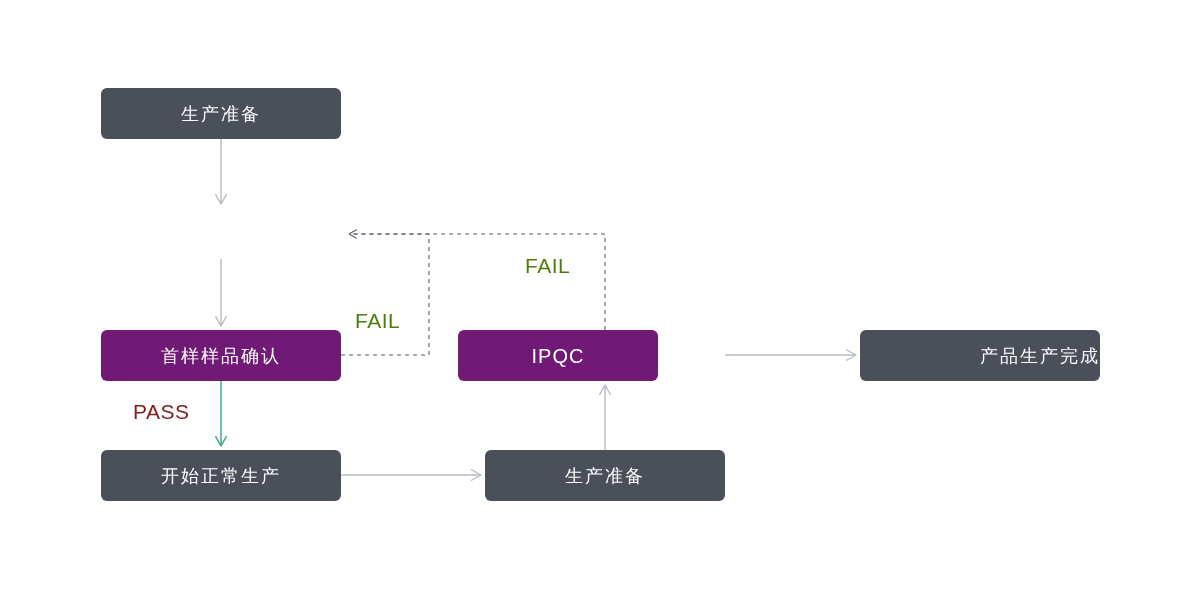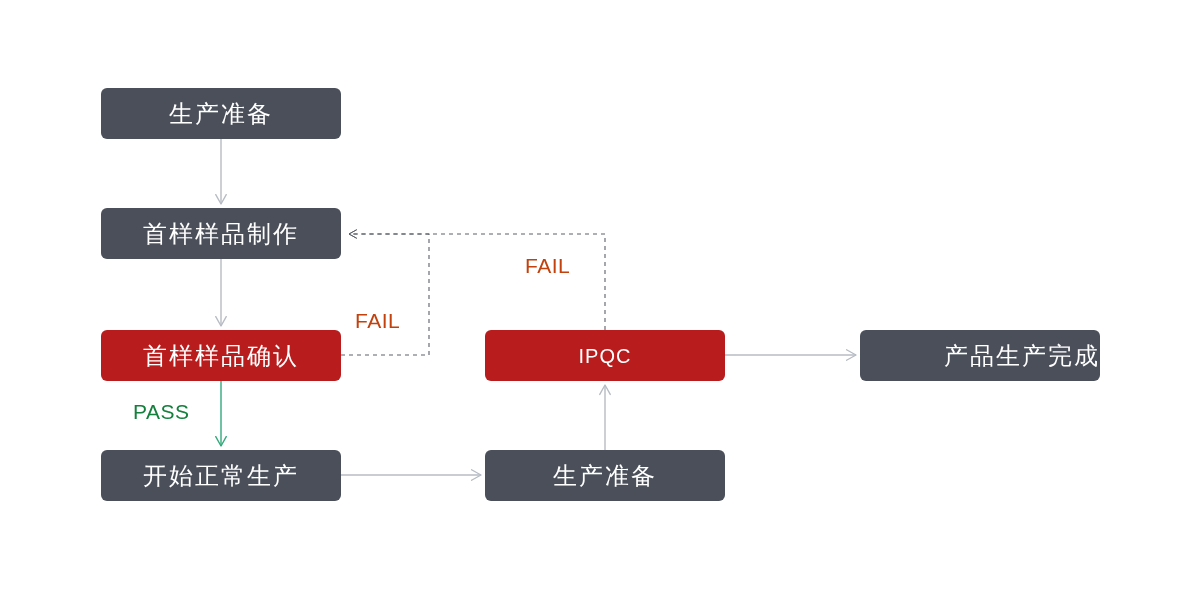--- a/index.html
+++ b/index.html
@@ -37,24 +37,24 @@
     align-items: center;
     justify-content: center;
     color: #ffffff;
     letter-spacing: 1px;
     user-select: none;
   }
   .node-dark {
     background: #4a4f5a;
   }
   .node-green {
-    background: #b91c1c;
+    background: #701a75;
   }
   .node-label {
-    font-size: 24px;
+    font-size: 18px;
     line-height: 1;
     color: #ffffff;
     white-space: nowrap;
     letter-spacing: 2px;
   }
   .node-label-latin {
     font-size: 20px;
     line-height: 1;
     color: #ffffff;
     white-space: nowrap;
@@ -62,24 +62,24 @@
   }
   .edge-label {
     position: absolute;
     font-size: 21px;
     line-height: 1;
     white-space: nowrap;
     user-select: none;
     letter-spacing: 0.5px;
   }
   .edge-label-fail {
-    color: #c2410c;
+    color: #4d7c0f;
   }
   .edge-label-pass {
-    color: #15803d;
+    color: #7f1d1d;
   }
 </style>
 </head>
 <body>
 
 <div id="canvas">
 
   <svg id="edge-layer" width="1200" height="592" viewBox="0 0 1200 592" xmlns="http://www.w3.org/2000/svg">
     <defs>
       <marker id="arrow-gray" viewBox="0 0 12 12" refX="10" refY="6" markerWidth="9" markerHeight="9" orient="auto-start-reverse">
@@ -107,33 +107,30 @@
 
     <path d="M341,355 L429,355 L429,234 L349,234" fill="none" stroke="#5a606b" stroke-width="1.1" stroke-dasharray="4,4" marker-end="url(#arrow-dash)"></path>
 
     <path d="M605,330 L605,234 L349,234" fill="none" stroke="#5a606b" stroke-width="1.1" stroke-dasharray="4,4" marker-end="url(#arrow-dash)"></path>
   </svg>
 
   <div class="node node-dark" style="left:101px; top:88px; width:240px; height:51px;">
     <span class="node-label">生产准备</span>
   </div>
 
-  <div class="node node-dark" style="left:101px; top:208px; width:240px; height:51px;">
-    <span class="node-label">首样样品制作</span>
-  </div>
 
   <div class="node node-green" style="left:101px; top:330px; width:240px; height:51px;">
     <span class="node-label">首样样品确认</span>
   </div>
 
   <div class="node node-dark" style="left:101px; top:450px; width:240px; height:51px;justify-content:center;">
     <span class="node-label">开始正常生产</span>
   </div>
 
-  <div class="node node-green" style="left:485px; top:330px; width:240px; height:51px;">
+  <div class="node node-green" style="left:458px; top:330px; width:200px; height:51px;">
     <span class="node-label-latin">IPQC</span>
   </div>
 
   <div class="node node-dark" style="left:485px; top:450px; width:240px; height:51px;">
     <span class="node-label">生产准备</span>
   </div>
 
   <div class="node node-dark" style="left:860px; top:330px; width:240px; height:51px;justify-content:flex-end;">
     <span class="node-label">产品生产完成</span>
   </div>

